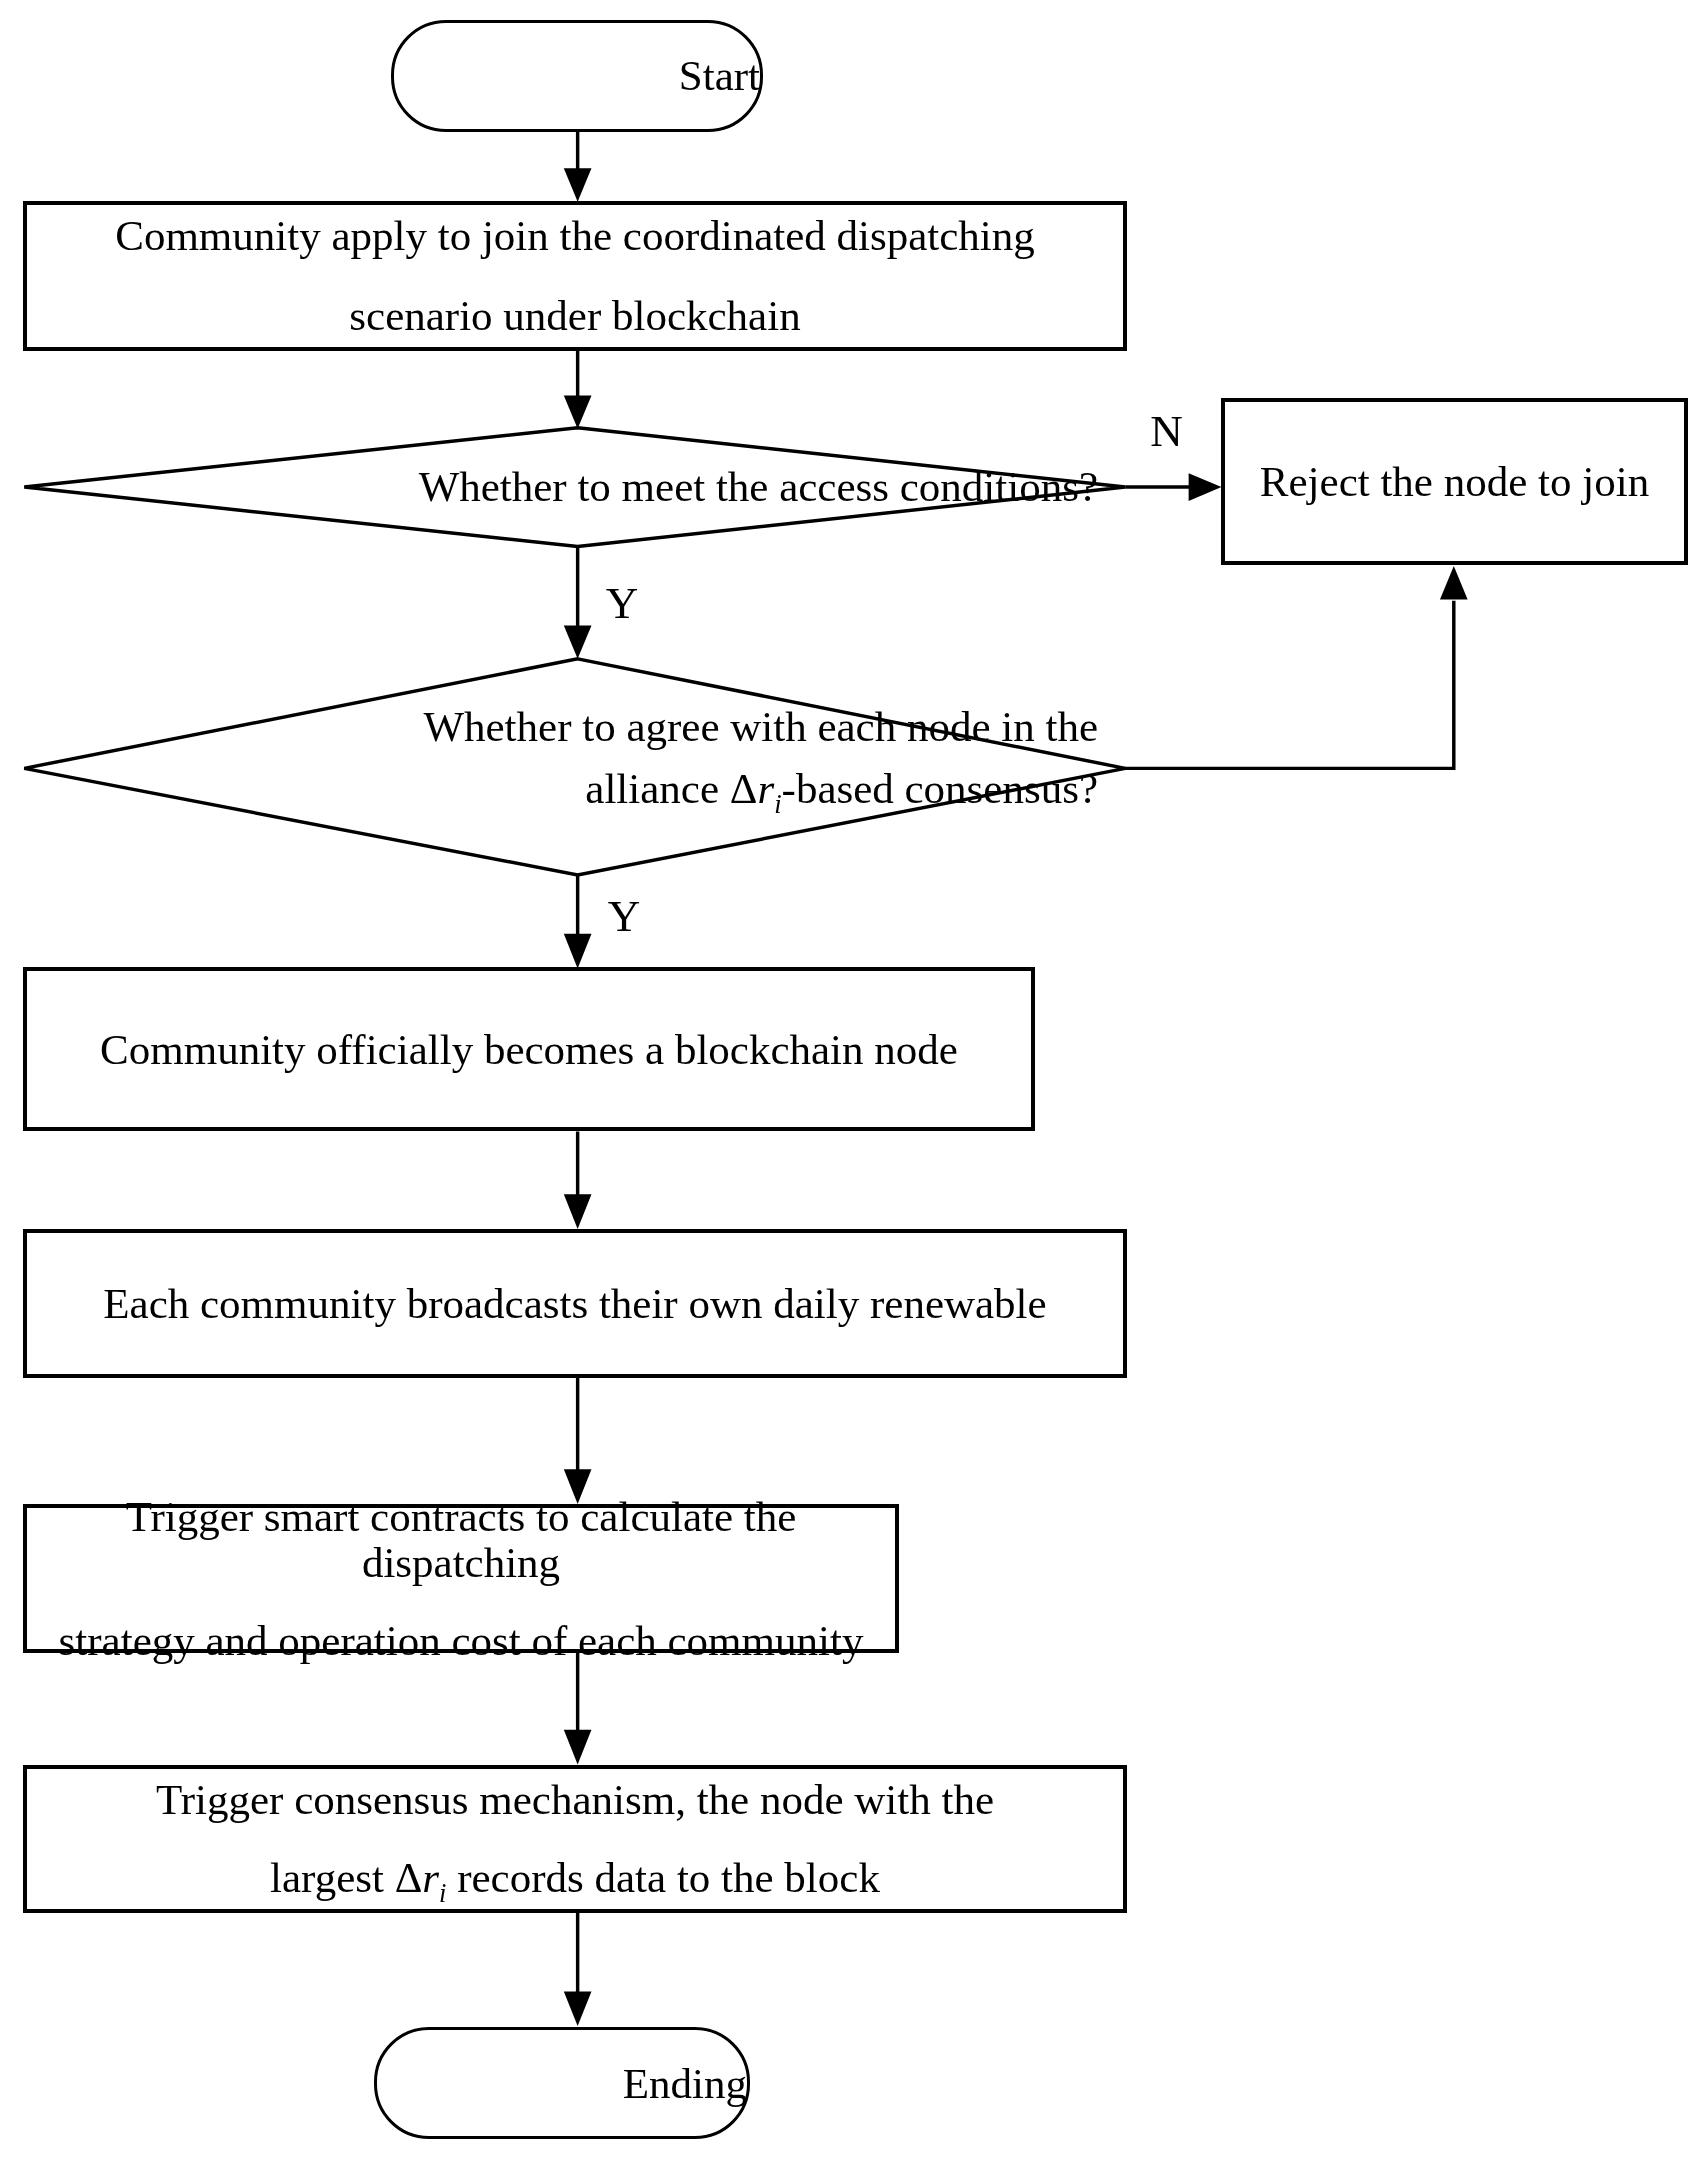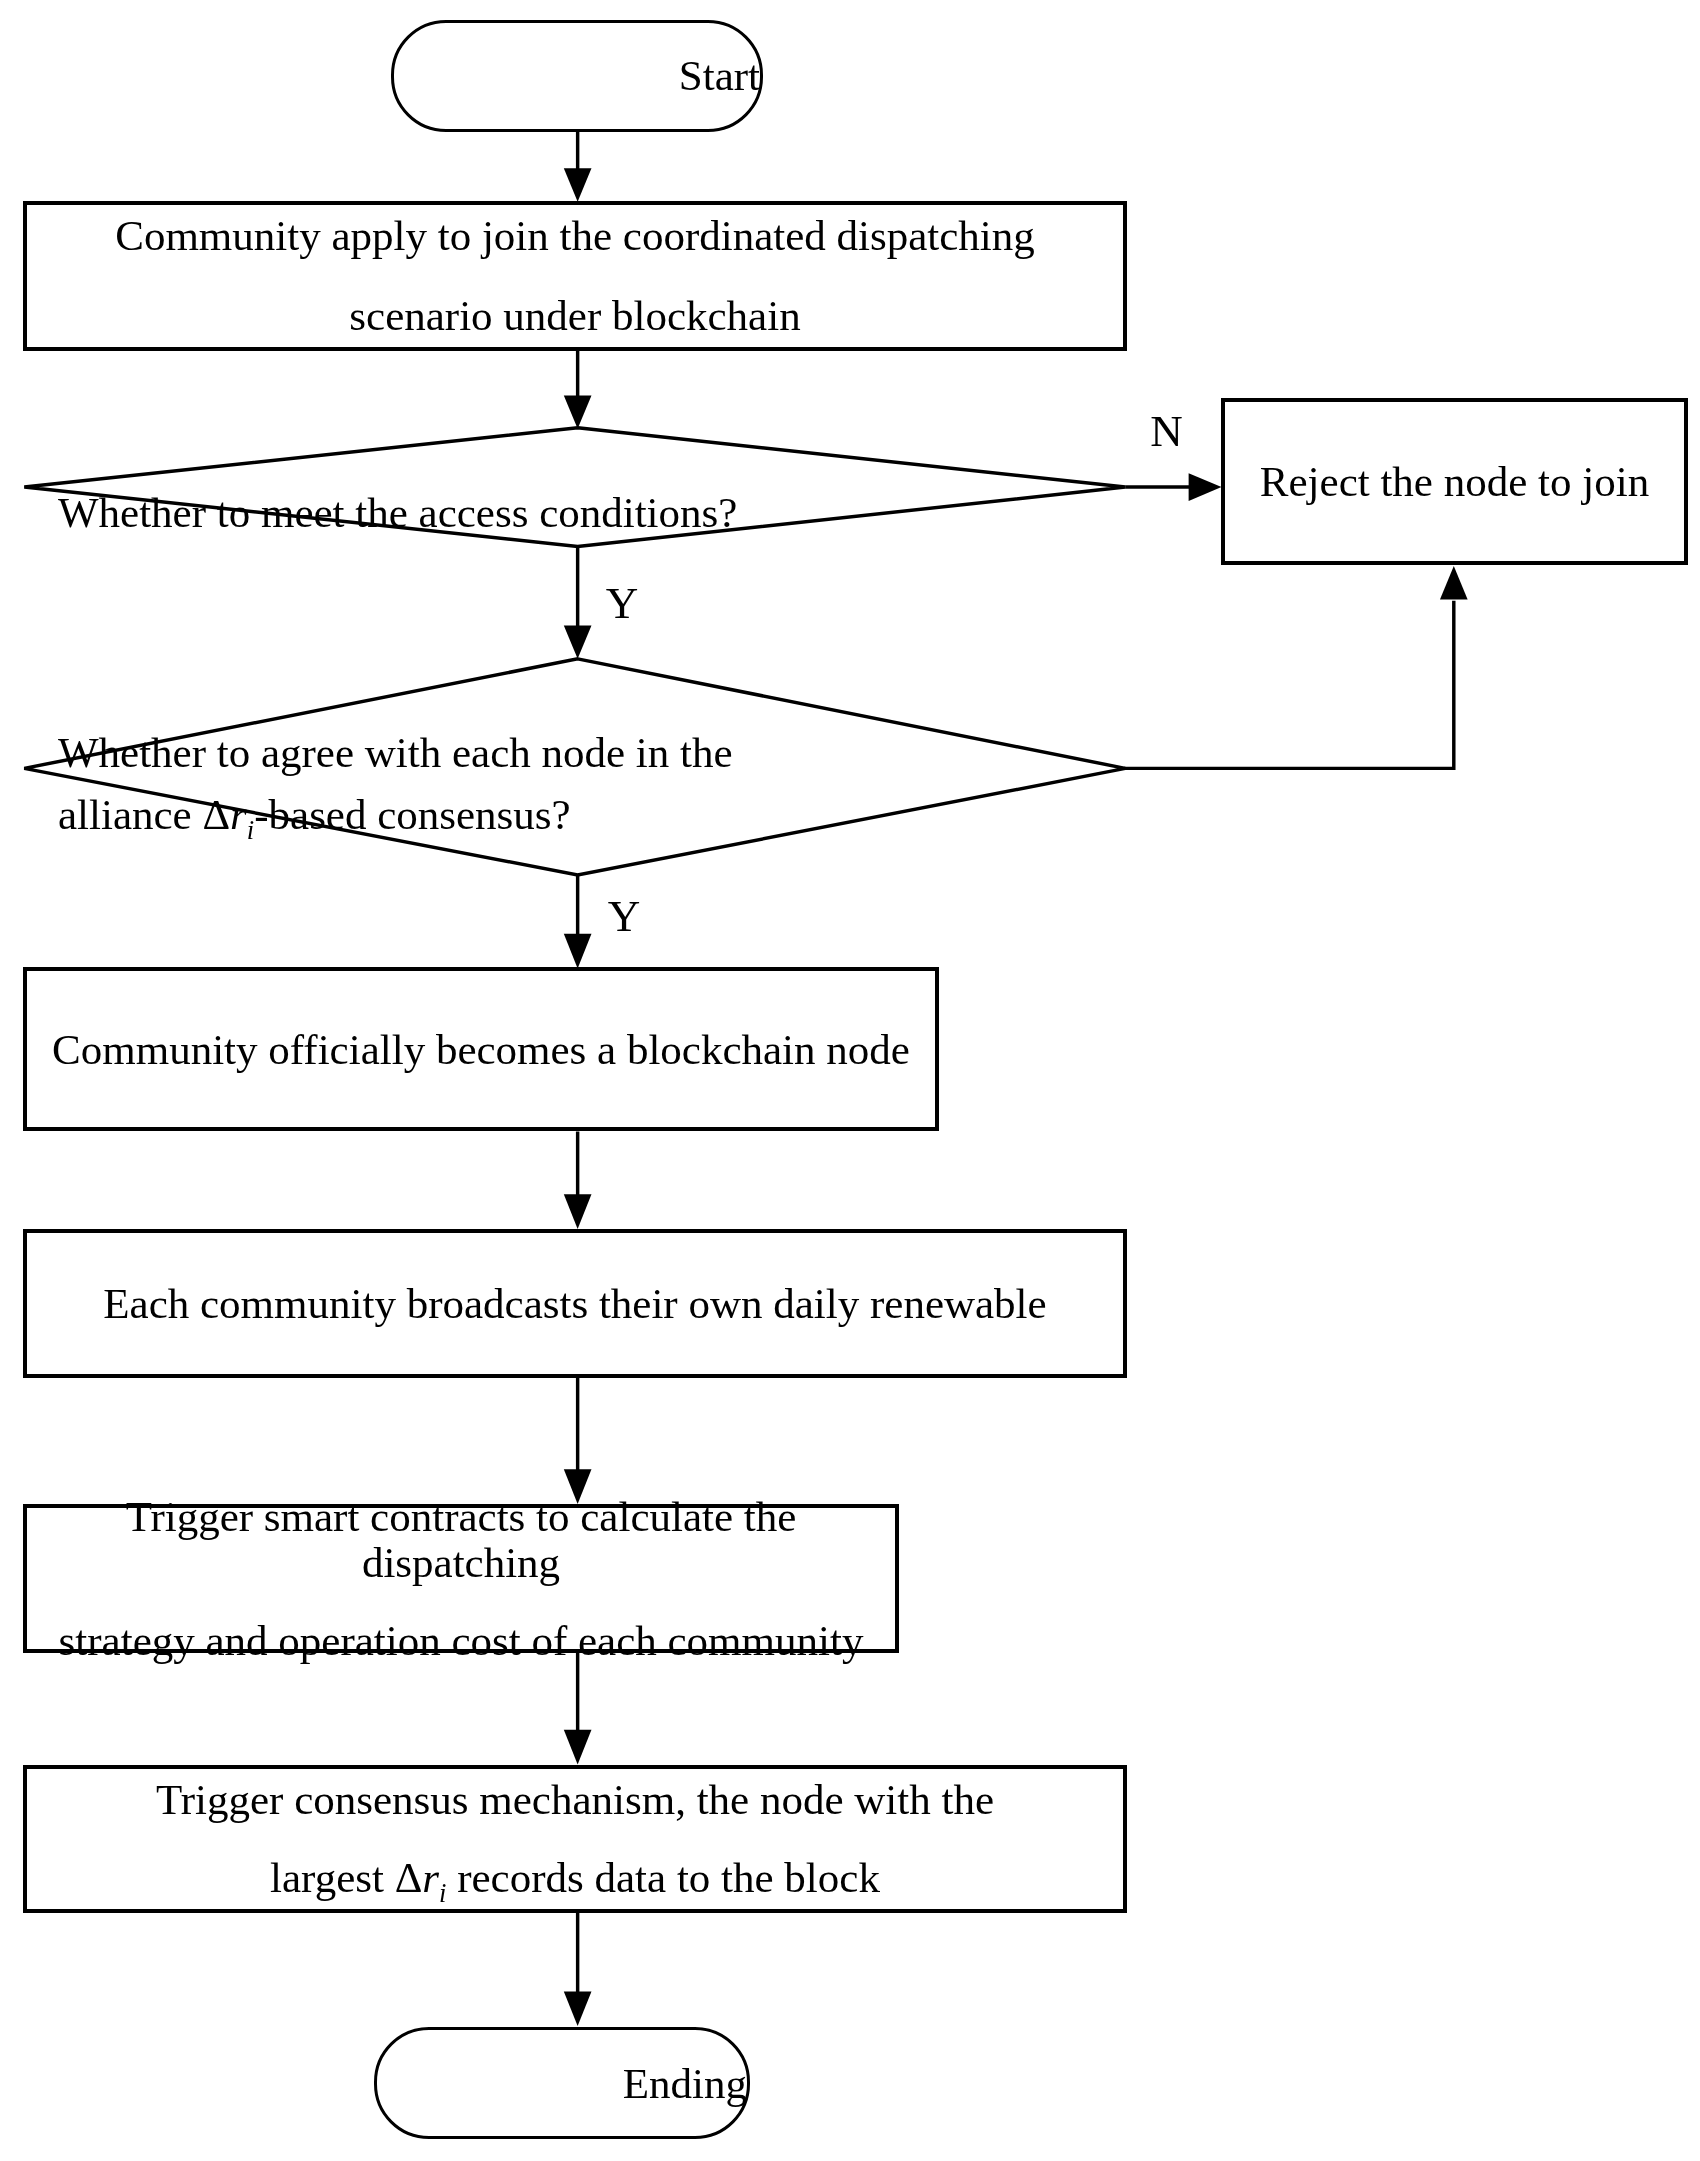--- a/index.html
+++ b/index.html
@@ -28,23 +28,22 @@
     font-size: 43px;
     line-height: 51px;
   }
   .rect { border: 4px solid #000000; }
   .terminator { border: 3.5px solid #000000; border-radius: 55px; justify-content: flex-end; }
   .stack { display: flex; flex-direction: column; align-items: center; justify-content: center; gap: 32px; }
   .lh84 { line-height: 48px; }
   .lh80 { line-height: 46px; }
   .dtext {
     position: absolute;
-    text-align: left;
+    text-align: right;
     font-size: 43px;
-    margin-top: 26px;
   }
   .elabel {
     position: absolute;
     font-size: 45px;
     line-height: 52px;
     text-align: center;
   }
   .ivar { font-style: italic; }
   sub.subvar { font-size: 0.62em; font-style: italic; line-height: 0; }
 </style>
@@ -110,21 +109,21 @@
 
   <div class="elabel" style="left:593px; top:577px; width:58px;">Y</div>
 
   <div class="dtext" style="left:58px; top:696px; width:1040px; line-height:62px;">
     <div>Whether to agree with each node in the</div>
     <div><span>alliance Δ</span><span class="ivar">r</span><sub class="subvar">i</sub><span>-based consensus?</span></div>
   </div>
 
   <div class="elabel" style="left:595px; top:890px; width:58px;">Y</div>
 
-  <div class="node rect" style="left:23px; top:967px; width:916px; height:164px;">
+  <div class="node rect" style="left:23px; top:967px; width:1012px; height:164px;">
     <span>Community officially becomes a blockchain node</span>
   </div>
 
   <div class="node rect" style="left:23px; top:1229px; width:1104px; height:149px;">
     <div class="stack lh80">
       <div>Each community broadcasts their own daily renewable</div>
     </div>
   </div>
 
   <div class="node rect" style="left:23px; top:1504px; width:876px; height:149px;justify-content:flex-end;">

